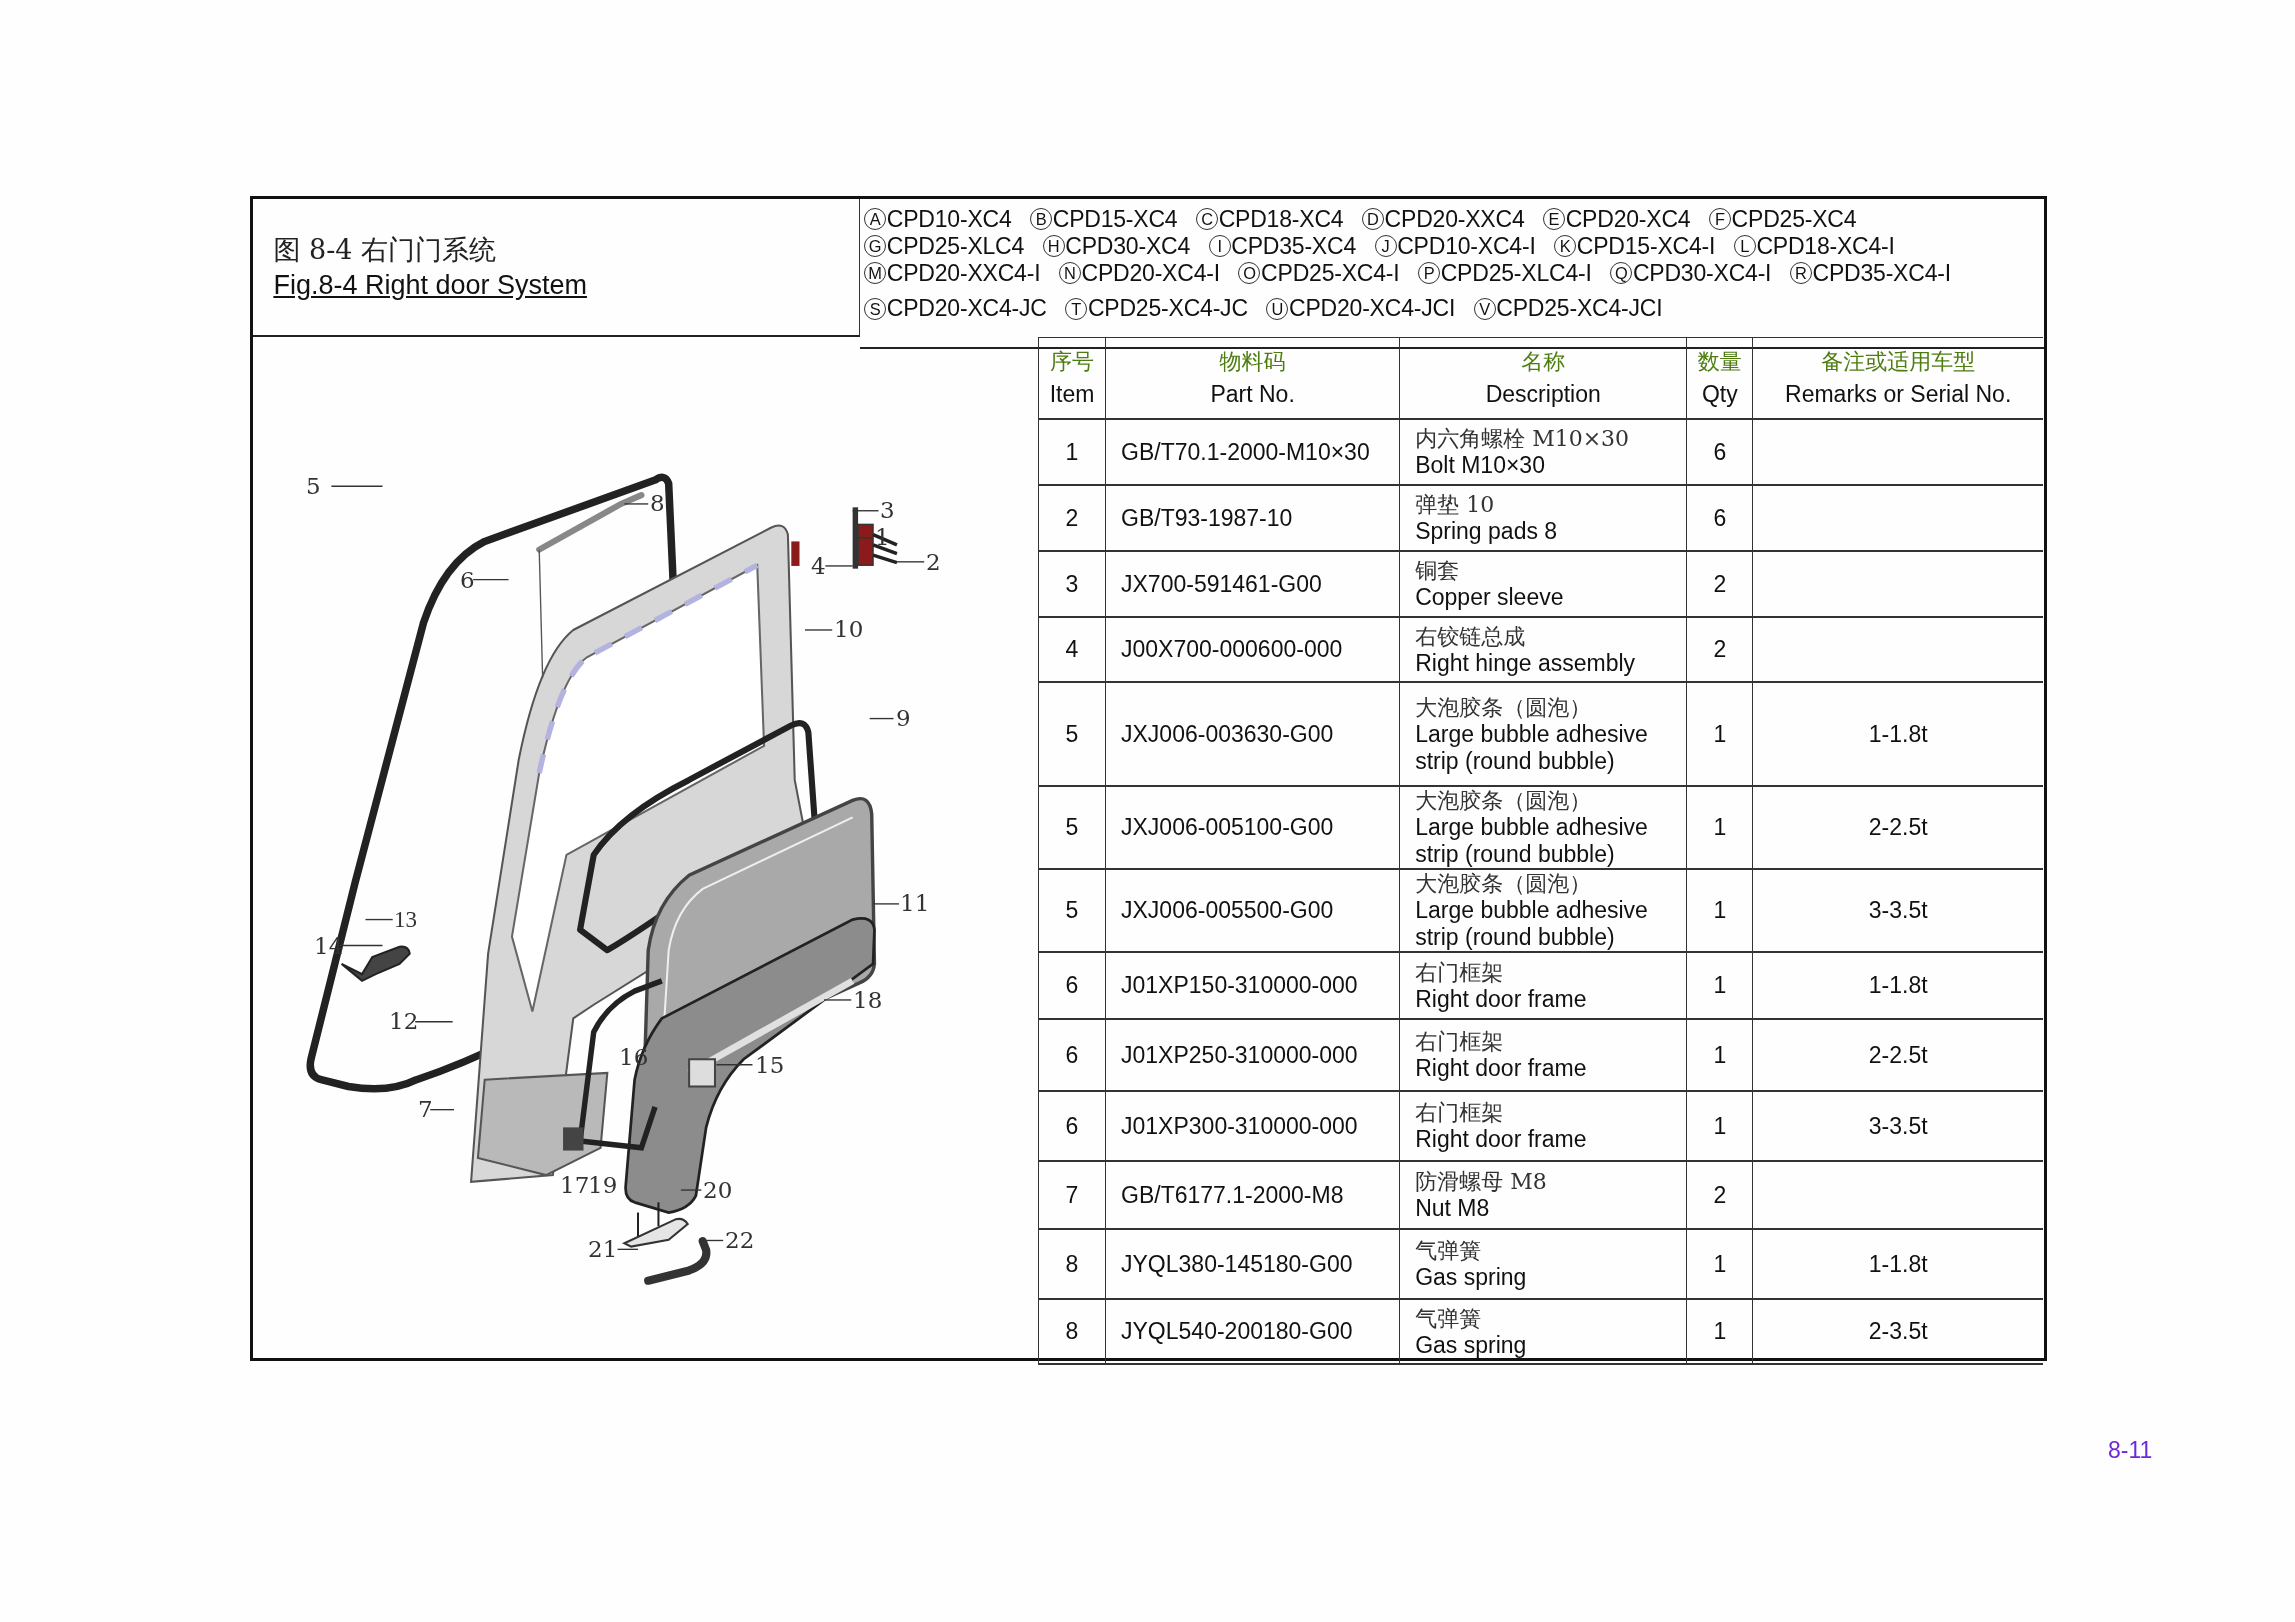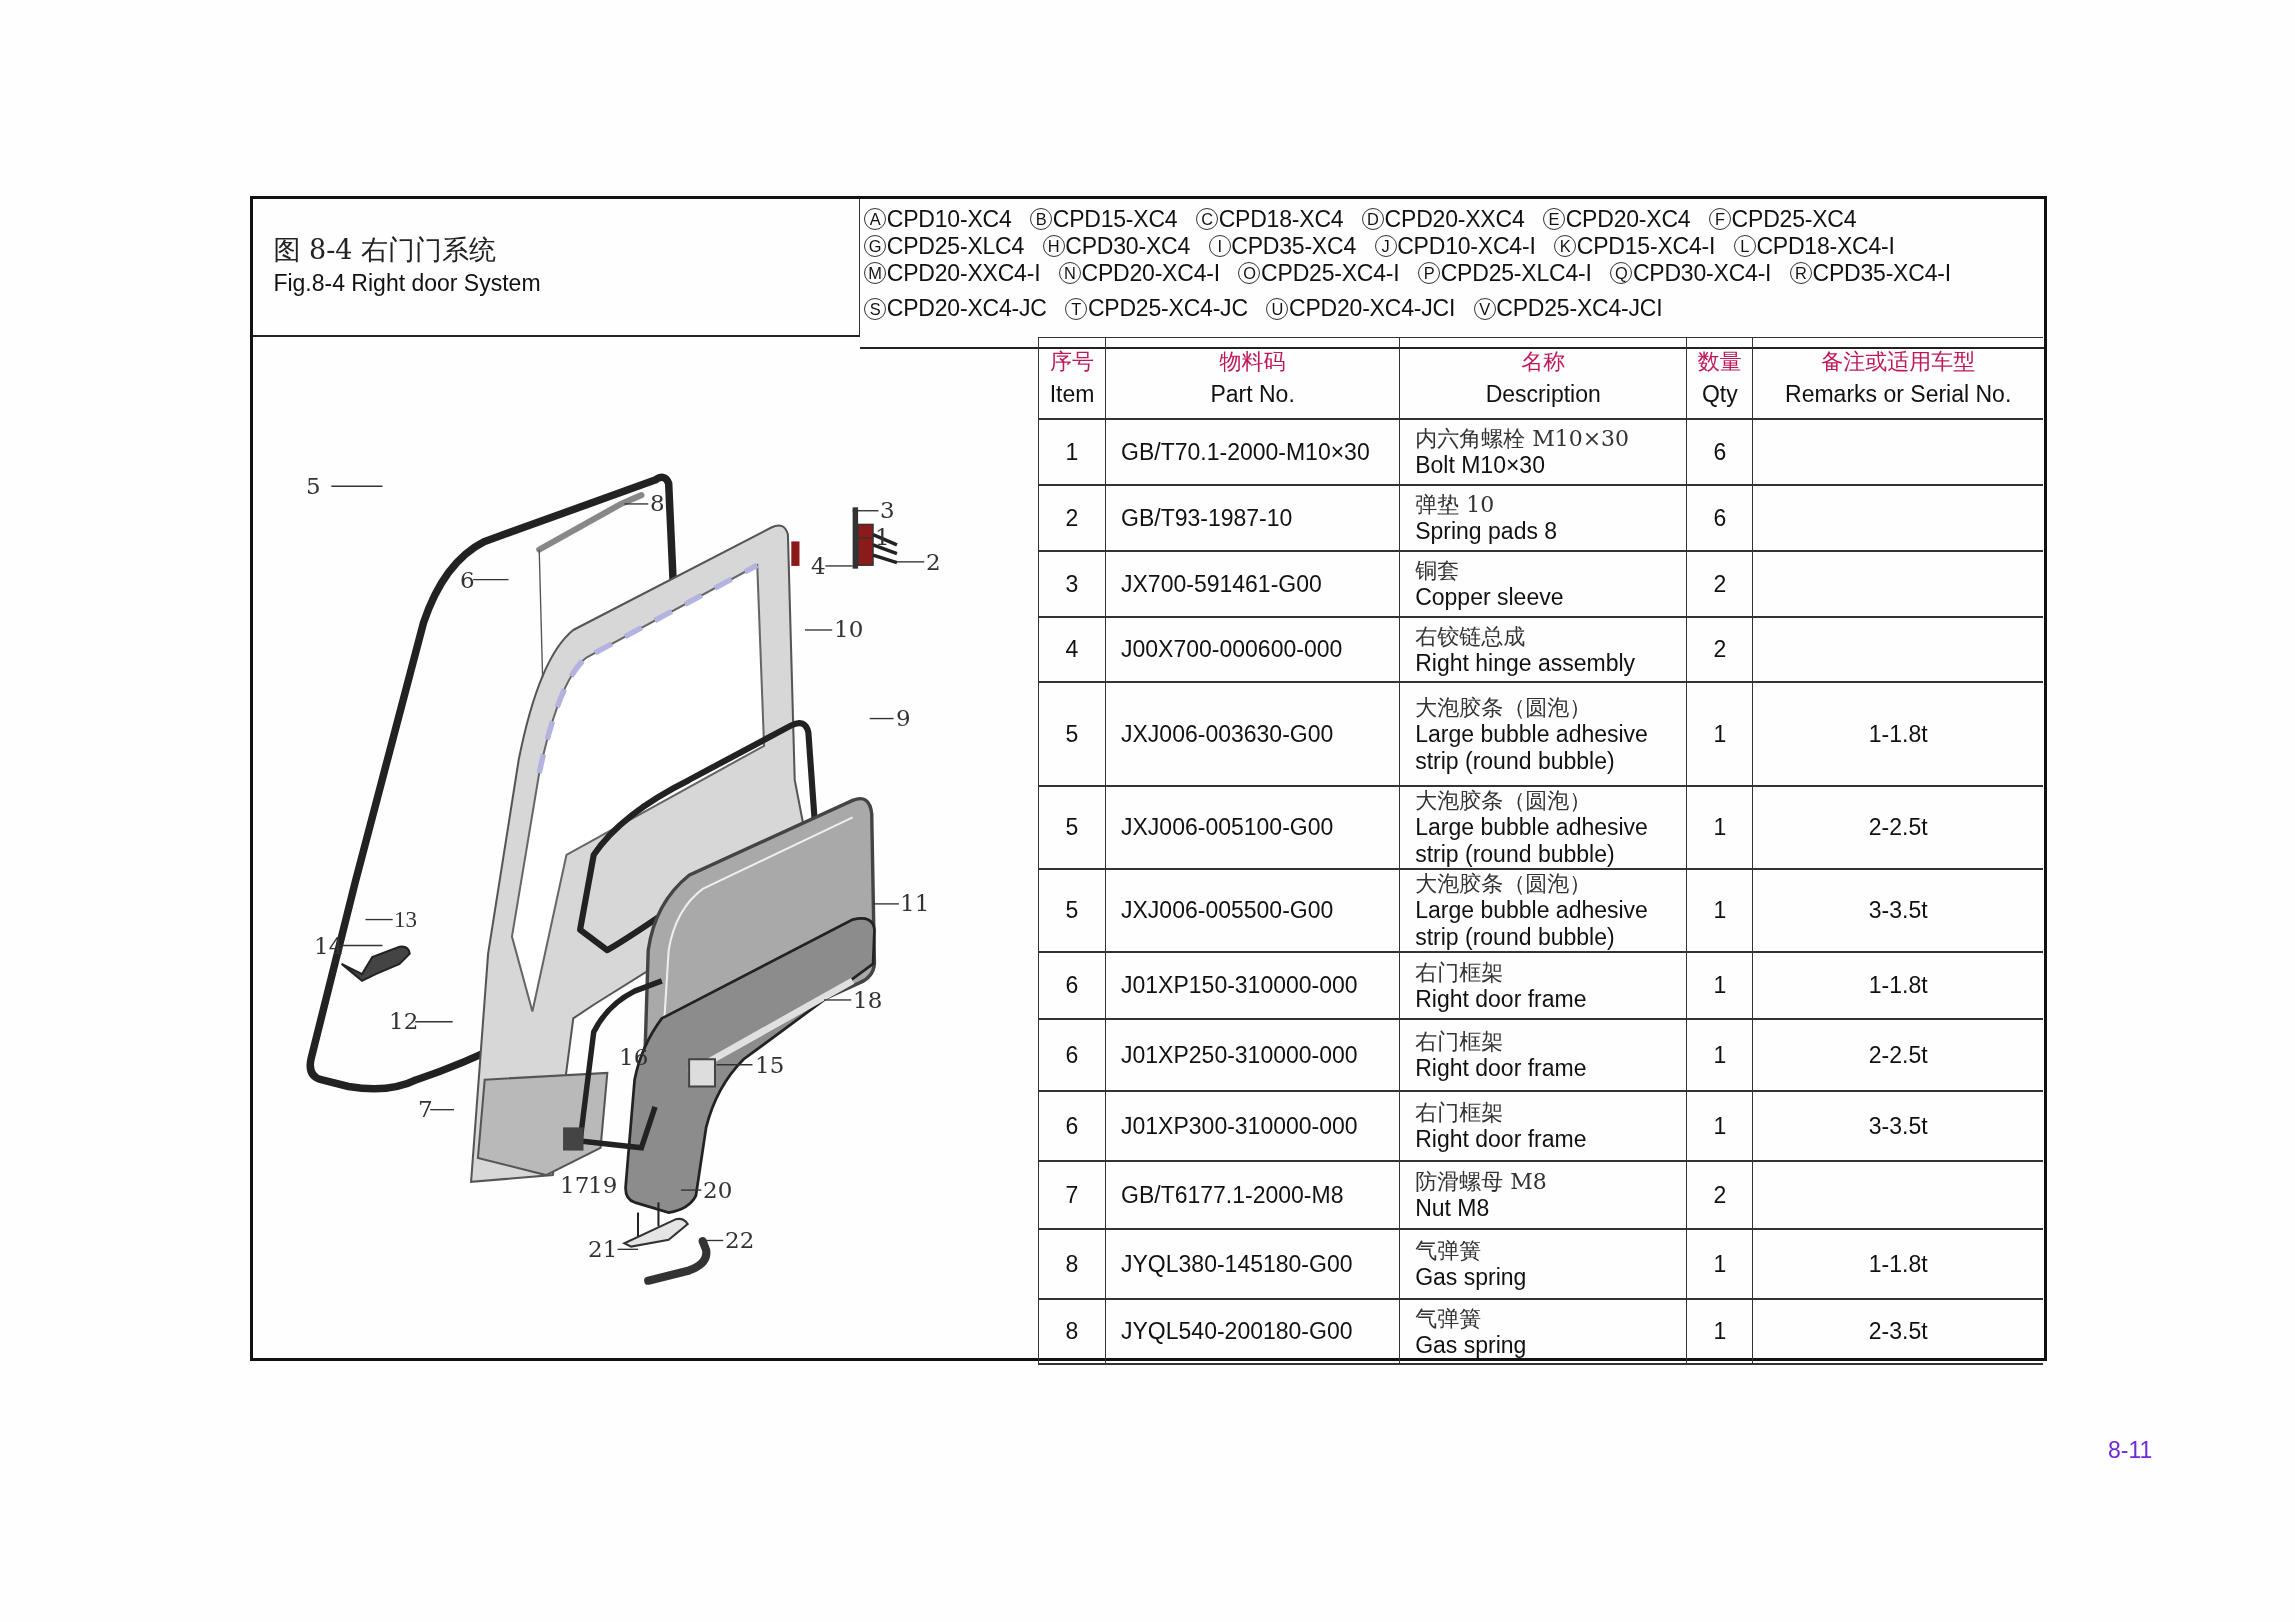--- a/index.html
+++ b/index.html
@@ -7,41 +7,41 @@
            font-family: "Liberation Sans", "DejaVu Sans", sans-serif; color: #111; }
     .page { position: absolute; left: 0; top: 0; width: 2295px; height: 1622px; background: #fefefe; }
 
     .frame { position: absolute; left: 250px; top: 196px; width: 1797px; height: 1165px;
              border: 3.4px solid #111; box-sizing: border-box; }
 
     
     .hdr-title { position: absolute; left: 0; top: 0; width: 607px; height: 138px;
                  border-right: 1.4px solid #333; border-bottom: 2px solid #222; box-sizing: border-box; }
     .title-cn { position: absolute; left: 20.4px; top: 33px; font-size: 27px; font-family: "DejaVu Serif", "Liberation Serif", serif; color:#222; }
-    .title-en { position: absolute; left: 20.4px; top: 71px; font-size: 23px; color: #111; }
+    .title-en { position: absolute; left: 20.4px; top: 71px; font-size: 27px; color: #111; text-decoration: underline; }
 
     .hdr-models { position: absolute; left: 607px; top: 0; right: 0; height: 150px;
                   border-bottom: 2px solid #222; box-sizing: border-box; padding: 6.8px 0 0 4.1px; }
     .model-line { font-size: 23px; line-height: 27px; white-space: nowrap; color: #111; letter-spacing: -0.2px; }
     .model-line.last { margin-top: 8.2px; }
     .model { margin-right: 12.3px; display: inline-block; }
     .model .circ { display: inline-block; width: 22px; height: 22px; border: 1px solid #333; border-radius: 50%;
                    font-size: 16.4px; line-height: 21px; text-align: center; vertical-align: 1.4px; margin-right: 0.7px; box-sizing: border-box; }
 
     
     .diagram { position: absolute; left: 0; top: 138px; width: 785px; height: 1020px; }
     .diagram svg { position: absolute; left: 0; top: 0; }
     .callout { position: absolute; font-family: "DejaVu Serif", "Liberation Serif", serif; font-size: 23px; color: #333; line-height: 1; }
 
     
     .parts { position: absolute; left: 785px; top: 138px; width: 1005px; border-collapse: collapse; table-layout: fixed; }
     .parts td, .parts th { border: 1px solid #333; padding: 0; text-align: center; vertical-align: middle; font-weight: normal; }
     .parts tr { border-bottom: 2px solid #333; }
     .parts th { height: 80px; font-size: 23px; line-height: 33px; color: #111; }
-    .parts th .cn { font-family: "DejaVu Serif", "Liberation Serif", serif; font-size: 22px; color: #be185d; }
+    .parts th .cn { font-family: "DejaVu Serif", "Liberation Serif", serif; font-size: 22px; color: #4d7c0f; }
     .parts td { font-size: 23px; color: #111; }
     .parts td.desc { text-align: left; padding-left: 15px; line-height: 27px; }
     .parts td.desc .cn { font-family: "DejaVu Serif", "Liberation Serif", serif; font-size: 22px; color: #333; display:block; }
     .parts td.desc .en { display:block; }
     .parts td.part { text-align: left; padding-left: 15px; }
     .parts tr:last-child td { border-bottom: none; }
     .parts td:last-child, .parts th:last-child { border-right: none; }
 
     .page-num { position: absolute; left: 2108px; top: 1437px; font-size: 23px; font-family: Liberation Sans, sans-serif; color: #6d28d9; }
   </style>

